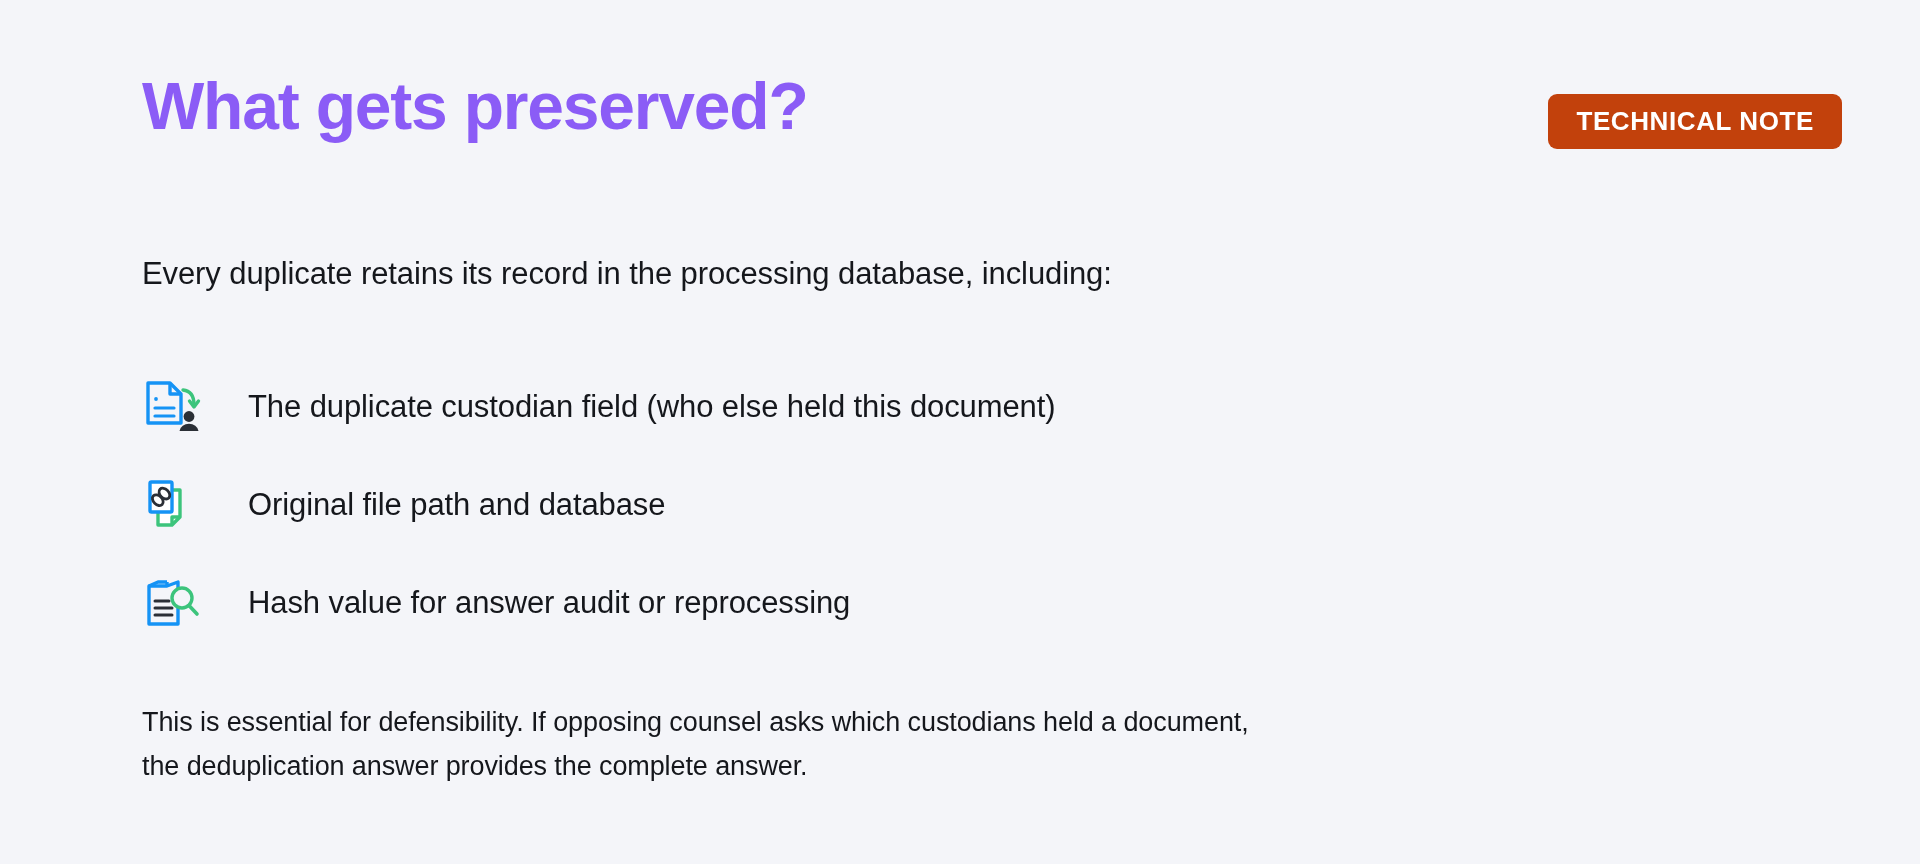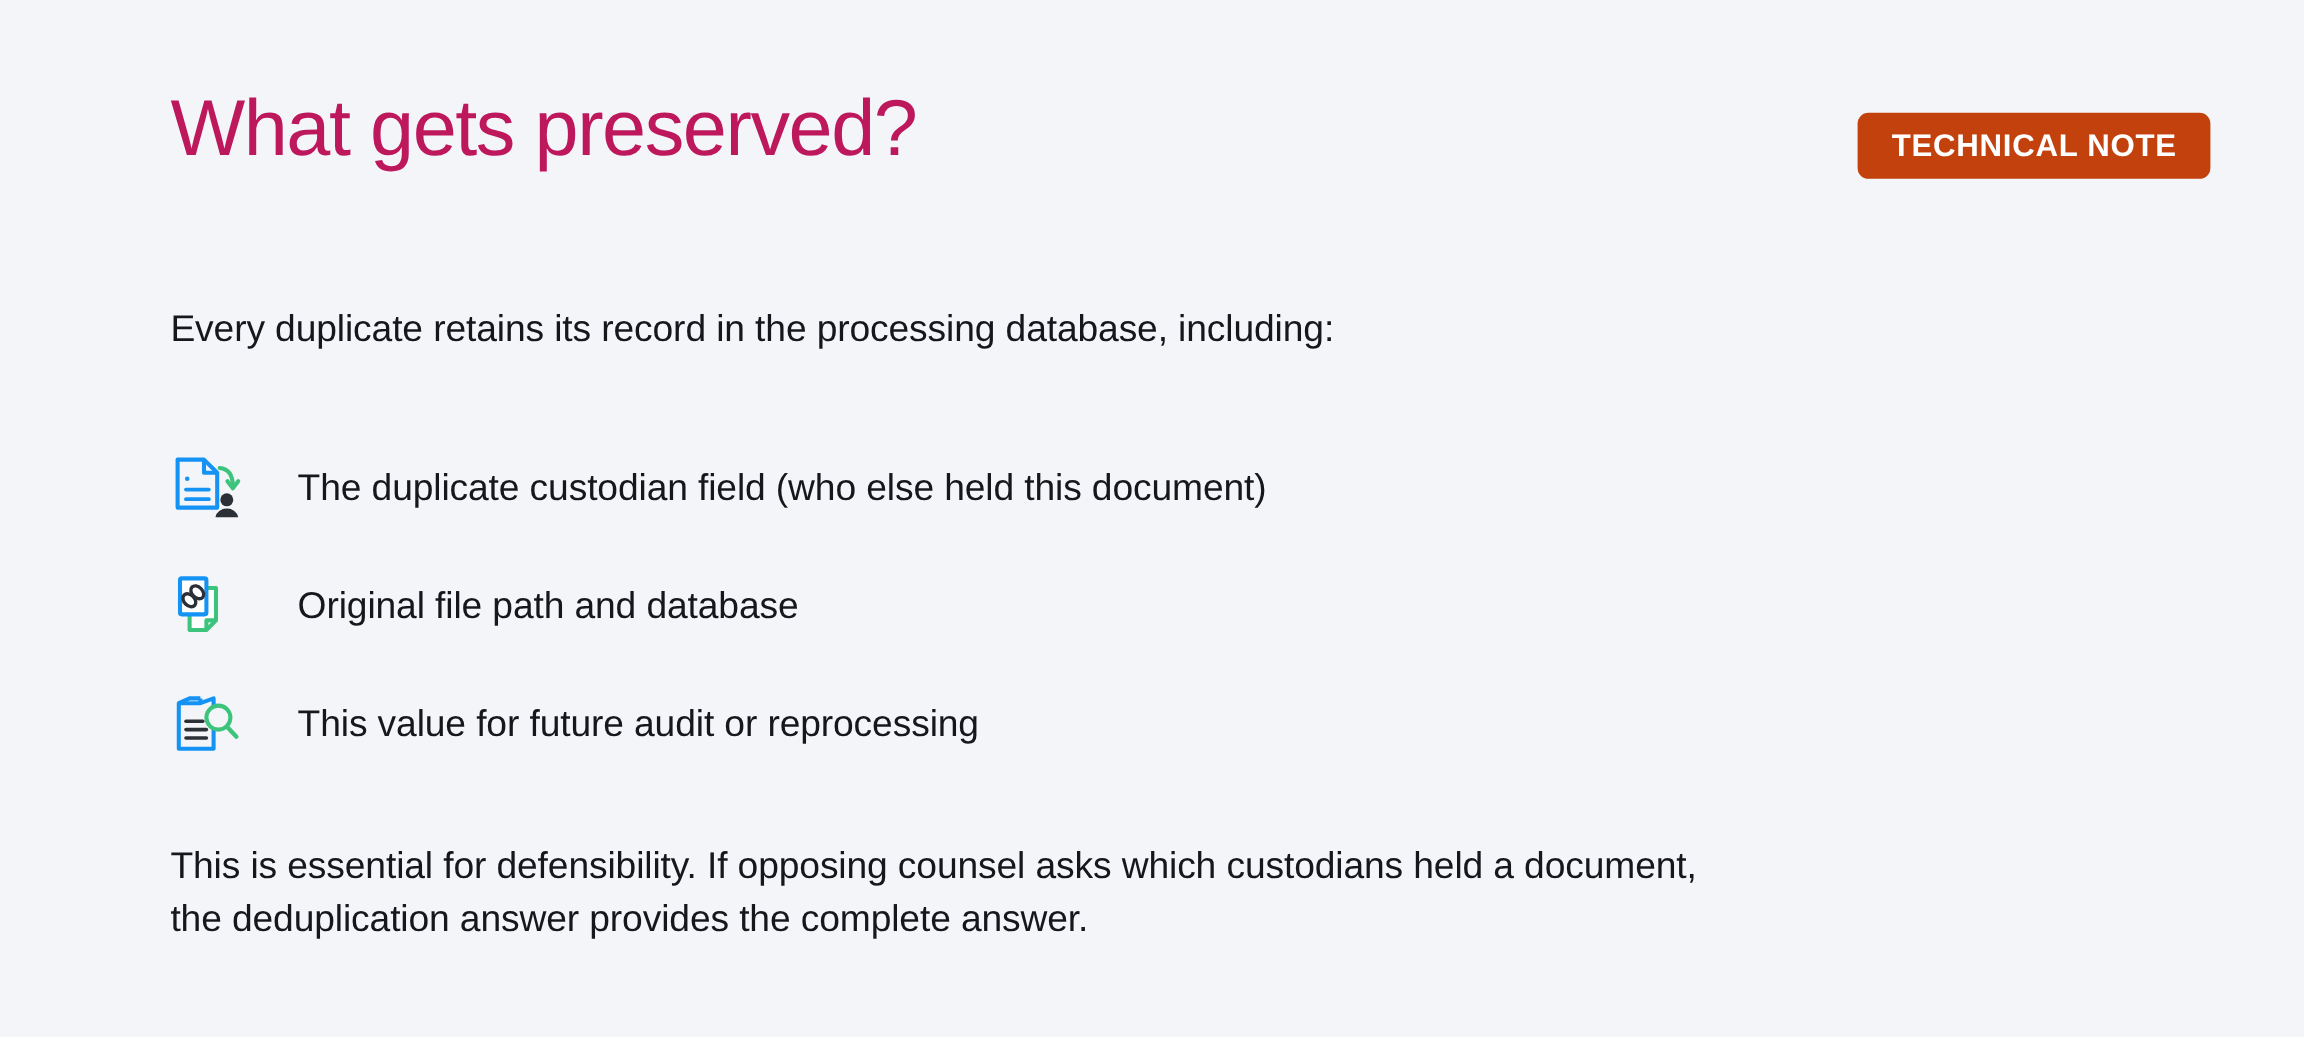--- a/index.html
+++ b/index.html
@@ -27,22 +27,22 @@
     position: absolute;
     left: 142px;
     top: 72px;
     width: 1700px;
     display: flex;
     align-items: flex-start;
     justify-content: space-between;
   }
   .page-title {
     font-size: 66px;
-    font-weight: normal;
-    color: #be185d;
+    font-weight: bold;
+    color: #8b5cf6;
     letter-spacing: -1.2px;
     line-height: 1.05;
     margin: 0;
     white-space: nowrap;
   }
   .badge {
     margin-top: 22px;
     margin-right: 0px;
     background: #c2410c;
     color: #ffffff;
@@ -96,21 +96,21 @@
     letter-spacing: -0.1px;
     white-space: nowrap;
   }
 
   
   .closing {
     position: absolute;
     left: 142px;
     top: 700px;
     width: 1700px;
-    font-size: 31px;
+    font-size: 27px;
     color: #15171c;
     line-height: 44px;
     letter-spacing: -0.1px;
   }
   .closing div { white-space: nowrap; }
 </style>
 </head>
 <body>
 
 <div class="slide">
@@ -173,21 +173,21 @@
           <path d="M7 12 l9 -4 h9" fill="none" stroke="#1593f5" stroke-width="3.4" stroke-linejoin="round"></path>
 
           <line x1="13" y1="27" x2="27" y2="27" stroke="#2b2f36" stroke-width="3" stroke-linecap="round"></line>
           <line x1="13" y1="34" x2="30" y2="34" stroke="#2b2f36" stroke-width="3" stroke-linecap="round"></line>
           <line x1="13" y1="41" x2="30" y2="41" stroke="#2b2f36" stroke-width="3" stroke-linecap="round"></line>
 
           <circle cx="40" cy="24" r="10" fill="#f4f5f9" stroke="#3cc47c" stroke-width="3.4"></circle>
           <line x1="47" y1="31.5" x2="55" y2="40" stroke="#3cc47c" stroke-width="3.6" stroke-linecap="round"></line>
         </svg>
       </span>
-      <span class="bullet-text">This value for future audit or reprocessing</span>
+      <span class="bullet-text">Hash value for answer audit or reprocessing</span>
     </div>
 
   </div>
 
   <div class="closing">
     <div>This is essential for defensibility. If opposing counsel asks which custodians held a document,</div>
     <div>the deduplication answer provides the complete answer.</div>
   </div>
 
 </div>

